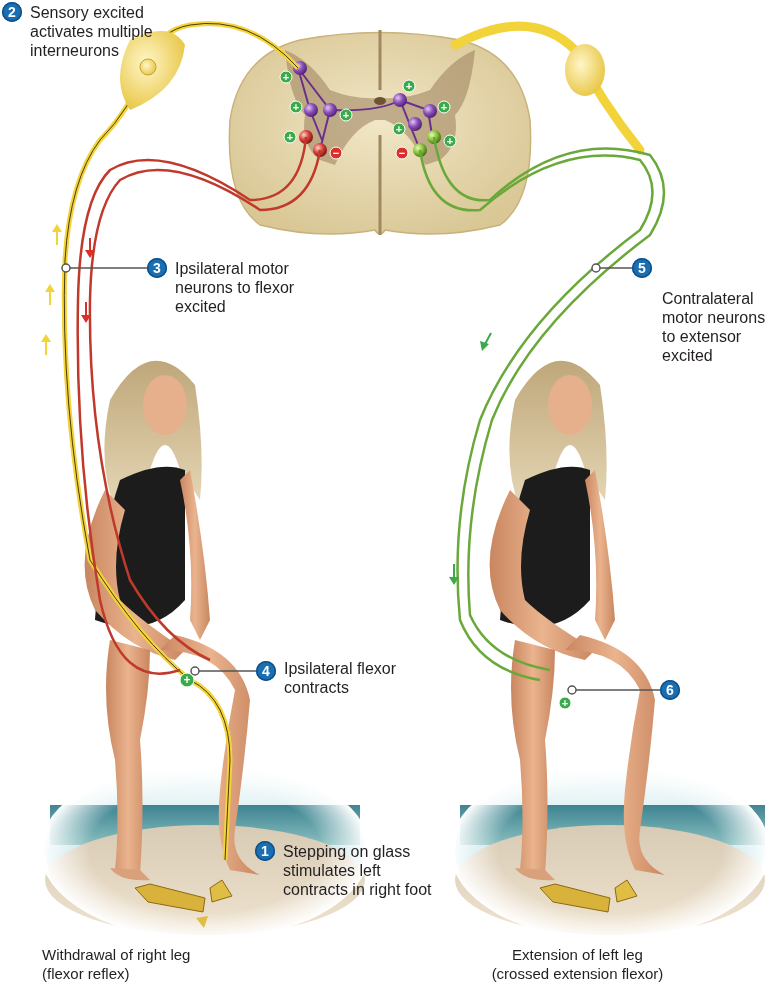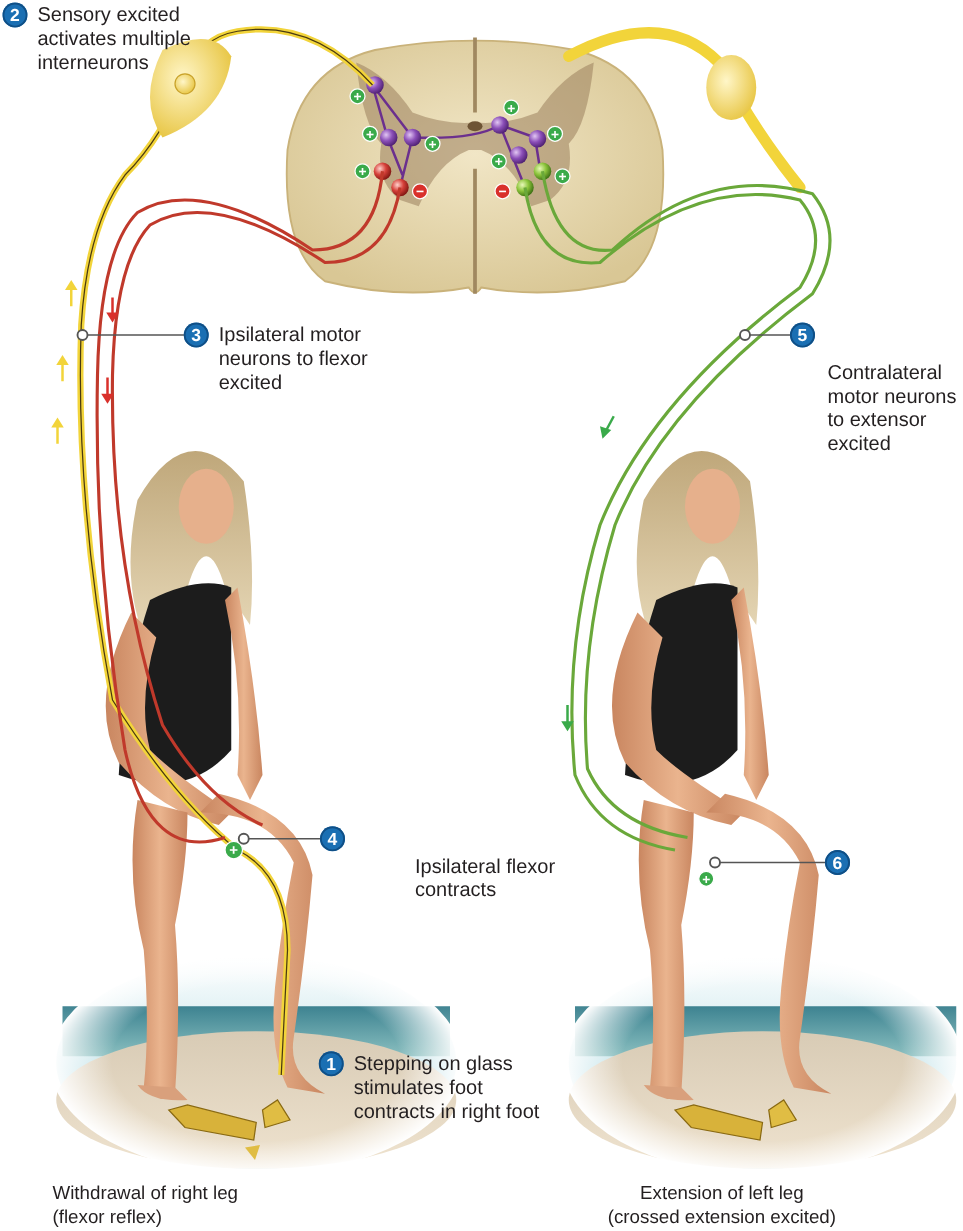--- a/index.html
+++ b/index.html
@@ -280,32 +280,32 @@
     <span class="line">Ipsilateral motor</span>
     <span class="line">neurons to flexor</span>
     <span class="line">excited</span>
   </div>
   <div class="label" style="left:662px; top:289px;">
     <span class="line">Contralateral</span>
     <span class="line">motor neurons</span>
     <span class="line">to extensor</span>
     <span class="line">excited</span>
   </div>
-  <div class="label" style="left:284px; top:684px;margin-left:48px;">
+  <div class="label" style="left:284px; top:659px;">
     <span class="line">Ipsilateral flexor</span>
     <span class="line">contracts</span>
   </div>
   <div class="label" style="left:283px; top:842px;">
     <span class="line">Stepping on glass</span>
-    <span class="line">stimulates foot</span>
+    <span class="line">stimulates left</span>
     <span class="line">contracts in right foot</span>
   </div>
 
   
   <div class="caption" style="left:42px; top:945px;">
     <span class="line" style="display:block">Withdrawal of right leg</span>
     <span class="line" style="display:block">(flexor reflex)</span>
   </div>
   <div class="caption center" style="left:470px; top:945px; width:215px;">
     <span class="line" style="display:block">Extension of left leg</span>
-    <span class="line" style="display:block">(crossed extension excited)</span>
+    <span class="line" style="display:block">(crossed extension flexor)</span>
   </div>
 </div>
 
 </body></html>

